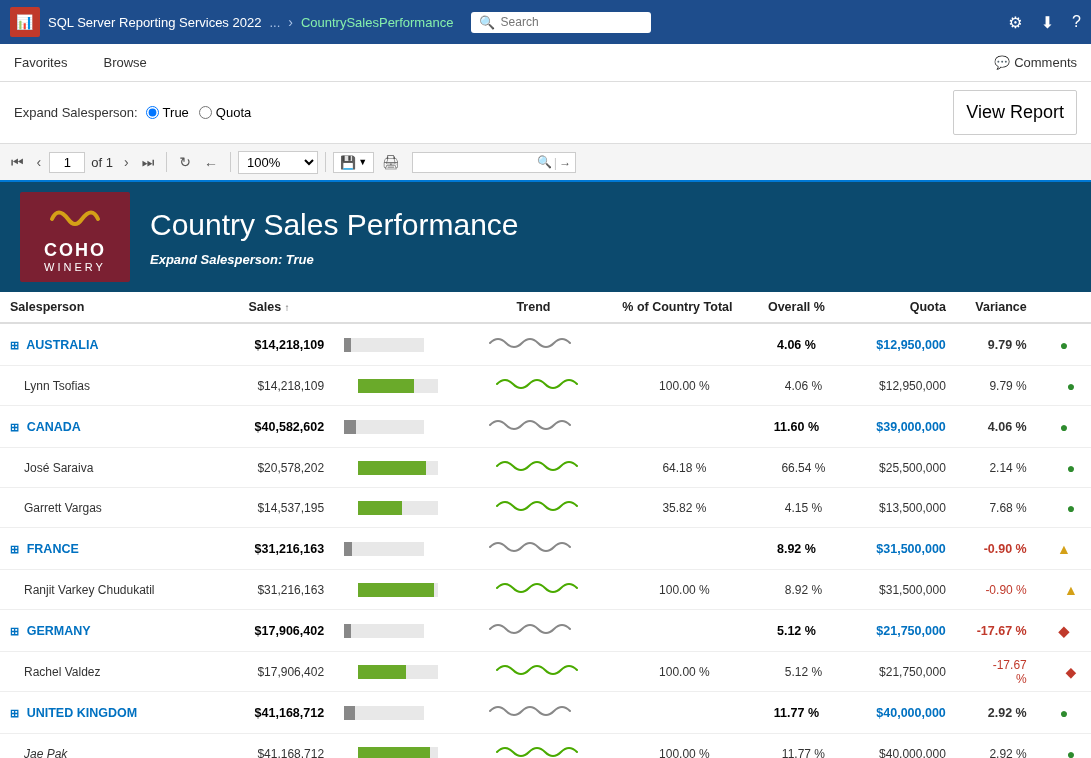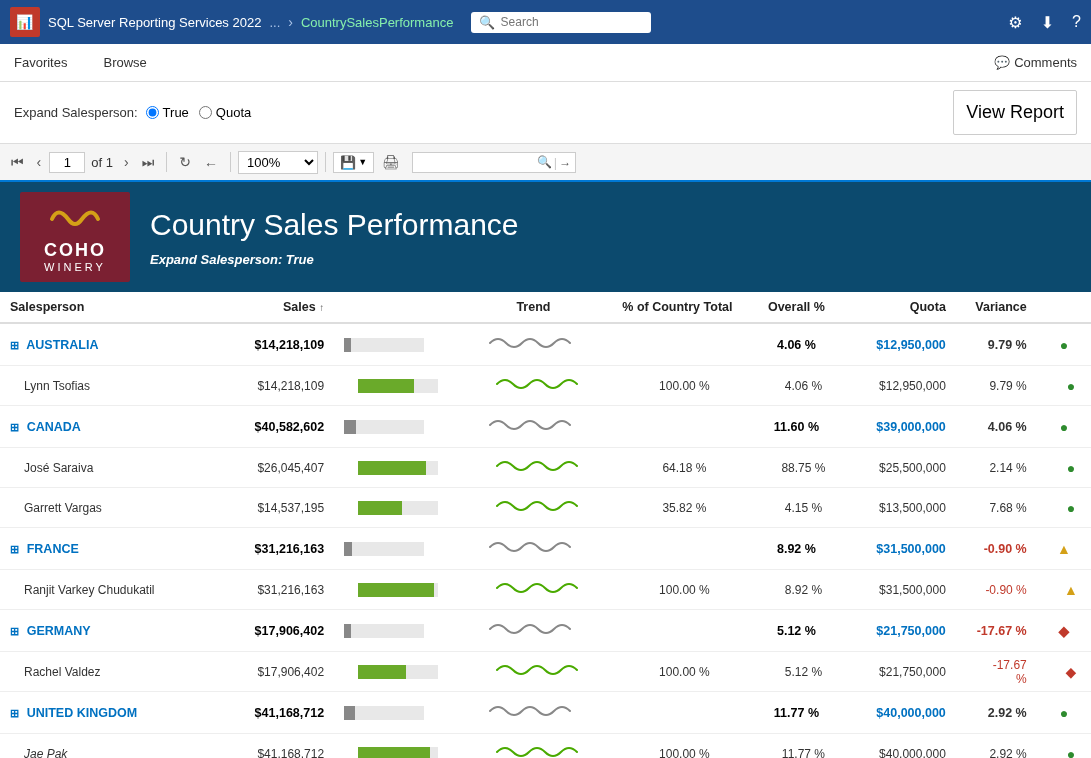--- a/index.html
+++ b/index.html
@@ -332,21 +332,21 @@
         <span>Expand Salesperson:</span>
         <span>True</span>
       </div>
     </div>
   </div>
 
   <table class="report-table">
     <thead>
       <tr>
         <th class="col-header" style="width:180px;">Salesperson</th>
-        <th class="col-header right" style="width:115px;">
+        <th class="col-header right" style="width:115px;text-align:center;">
           <span>Sales</span>
           <span class="sort-arrow"> ↑</span>
         </th>
         <th class="col-header" style="width:90px;"></th>
         <th class="col-header center" style="width:120px;">Trend</th>
         <th class="col-header center" style="width:100px;text-align:center;">
           <span>% of Country Total</span>
         </th>
         <th class="col-header center" style="width:80px;">Overall %</th>
         <th class="col-header right" style="width:100px;">Quota</th>
@@ -419,31 +419,31 @@
     <td class="right" style="color:#0071c1;font-weight:700;">$39,000,000</td>
     <td class="right">
       <span style="color:#333">4.06 %</span>
     </td>
     <td class="center">
       <span class="status-green">●</span>
     </td>
   </tr>
         <tr class="person-row">
       <td style="padding-left:24px;">José Saraiva</td>
-      <td class="right num">$26,045,407</td>
+      <td class="right num">$20,578,202</td>
       <td>
         <div class="bar-bg">
           <div class="bar-fill" style="width:85%"></div>
         </div>
       </td>
       <td class="trend-cell"><svg width="90" height="28" viewBox="0 0 90 28" class="trend-svg">
     <path d="M2,14 Q10,6 18,14 Q26,22 34,14 Q42,6 50,14 Q58,22 66,14 Q74,6 82,14" fill="none" stroke="#4aaa00" stroke-width="2" stroke-linecap="round"></path>
   </svg></td>
       <td class="center">64.18 %</td>
-      <td class="center">88.75 %</td>
+      <td class="center">66.54 %</td>
       <td class="right">$25,500,000</td>
       <td class="right">
         <span style="color:#333">2.14 %</span>
       </td>
       <td class="center">
         <span class="status-green">●</span>
       </td>
     </tr>
         <tr class="person-row">
       <td style="padding-left:24px;">Garrett Vargas</td>

